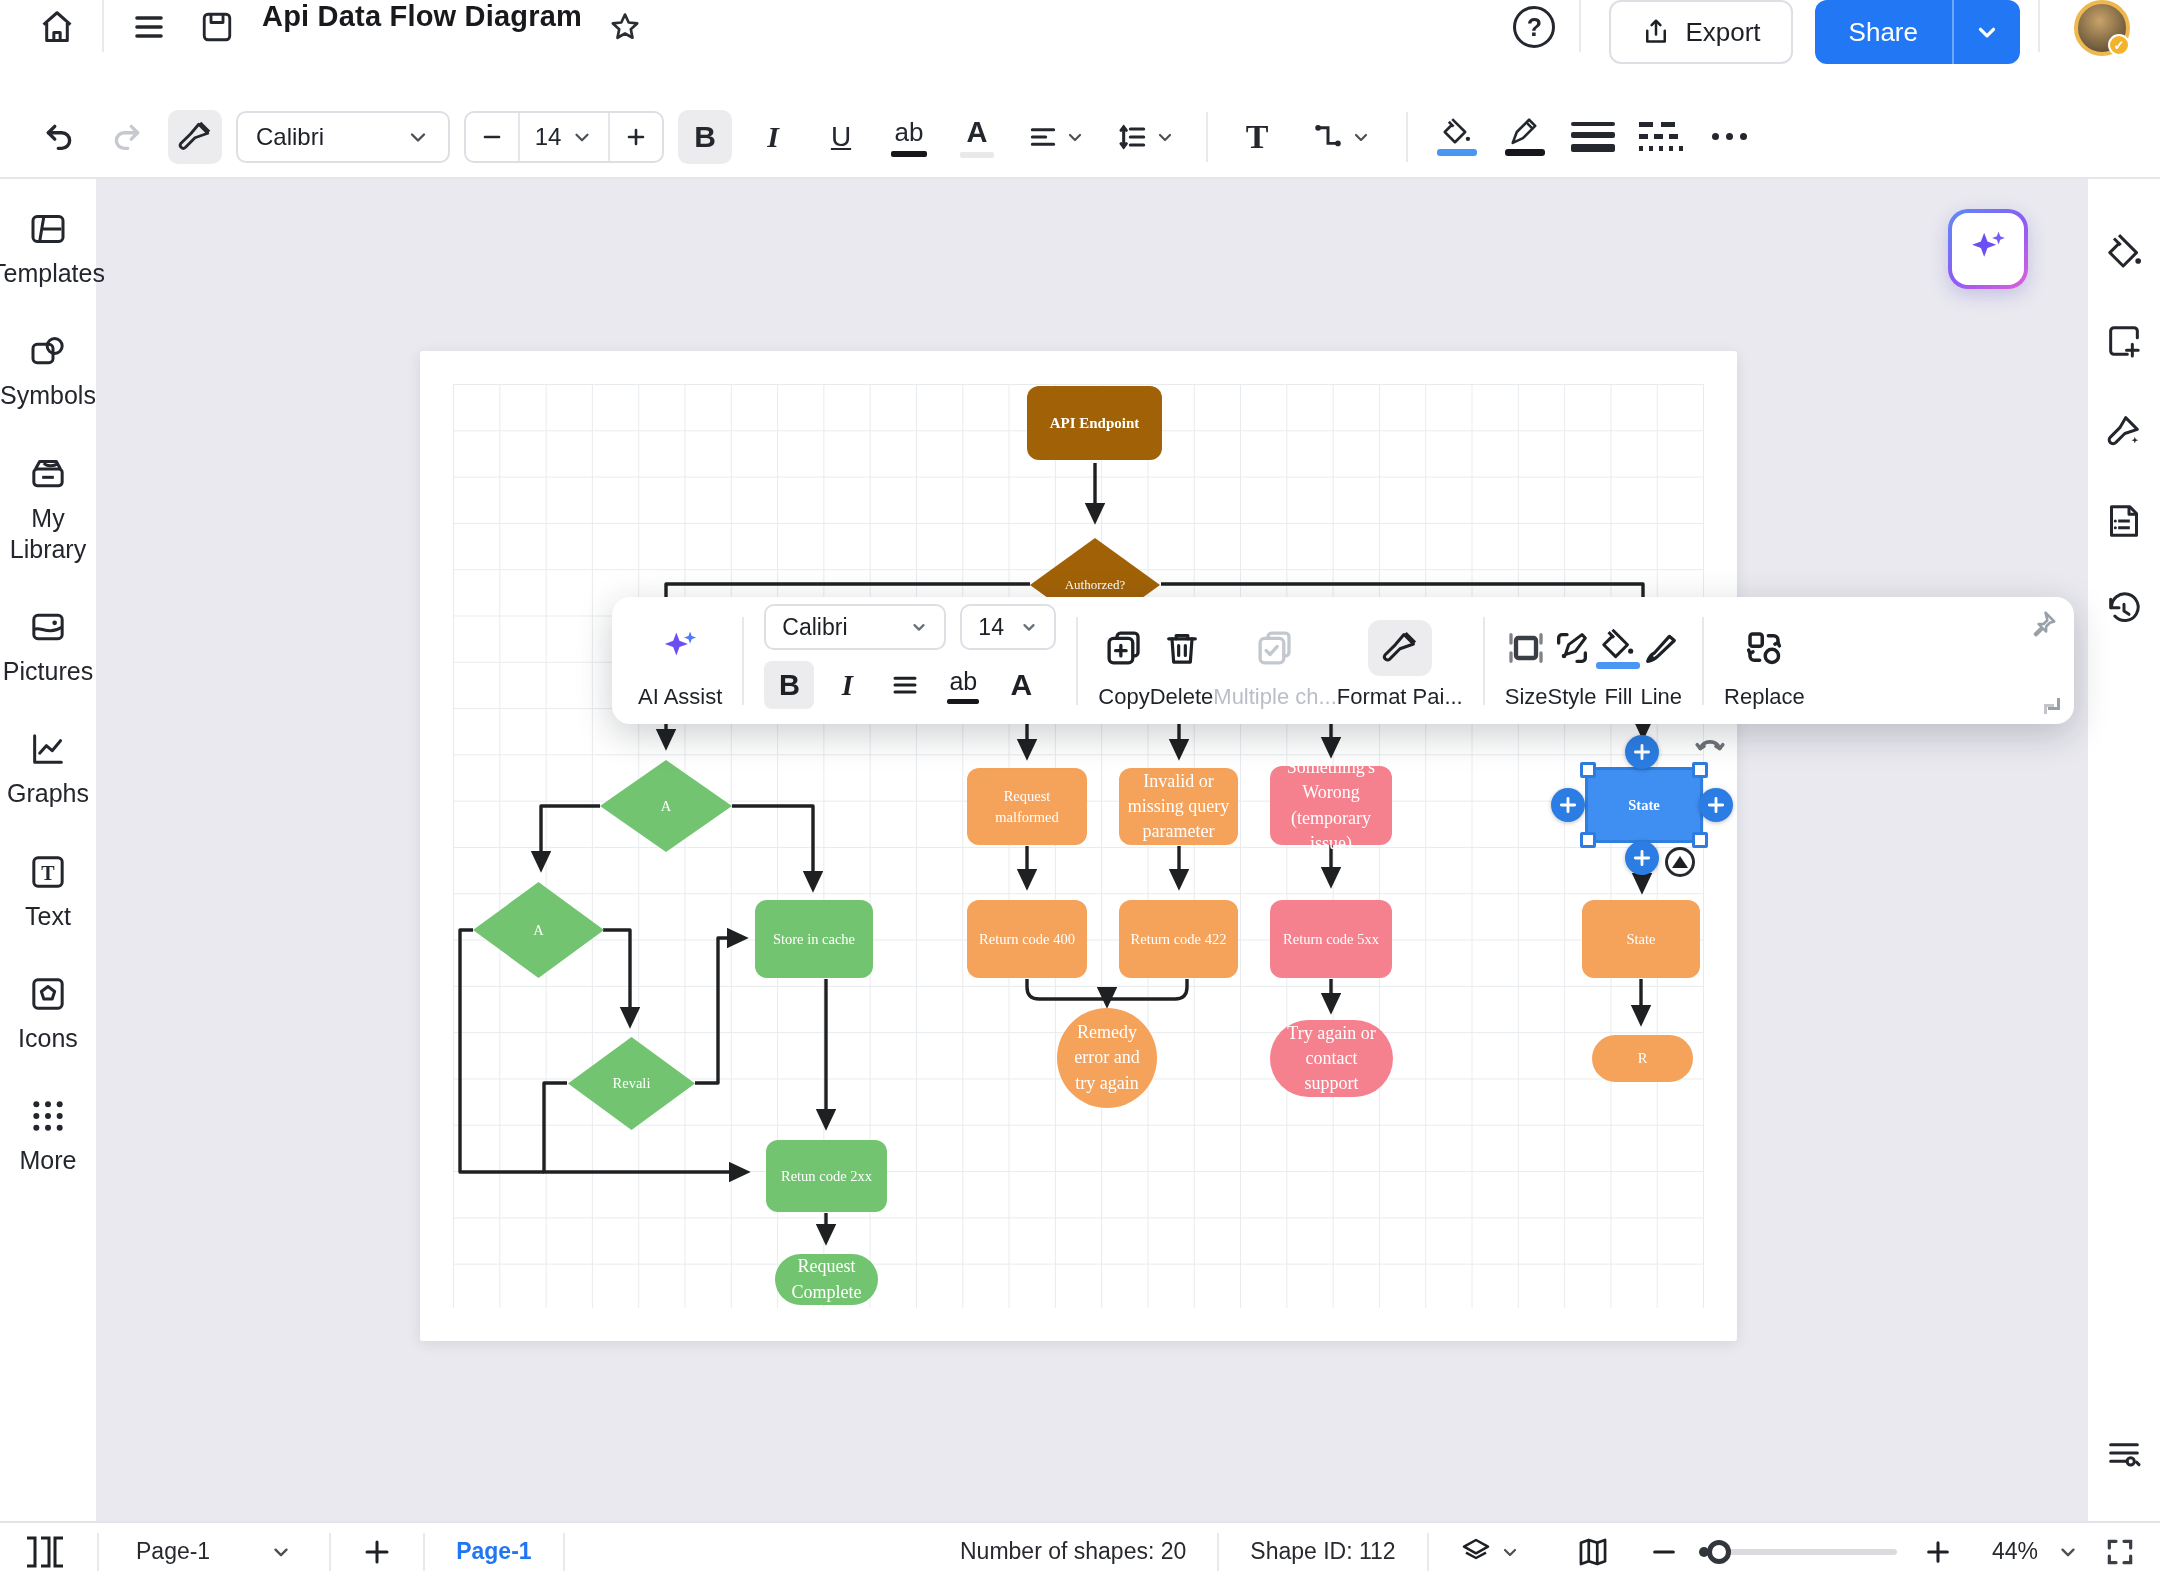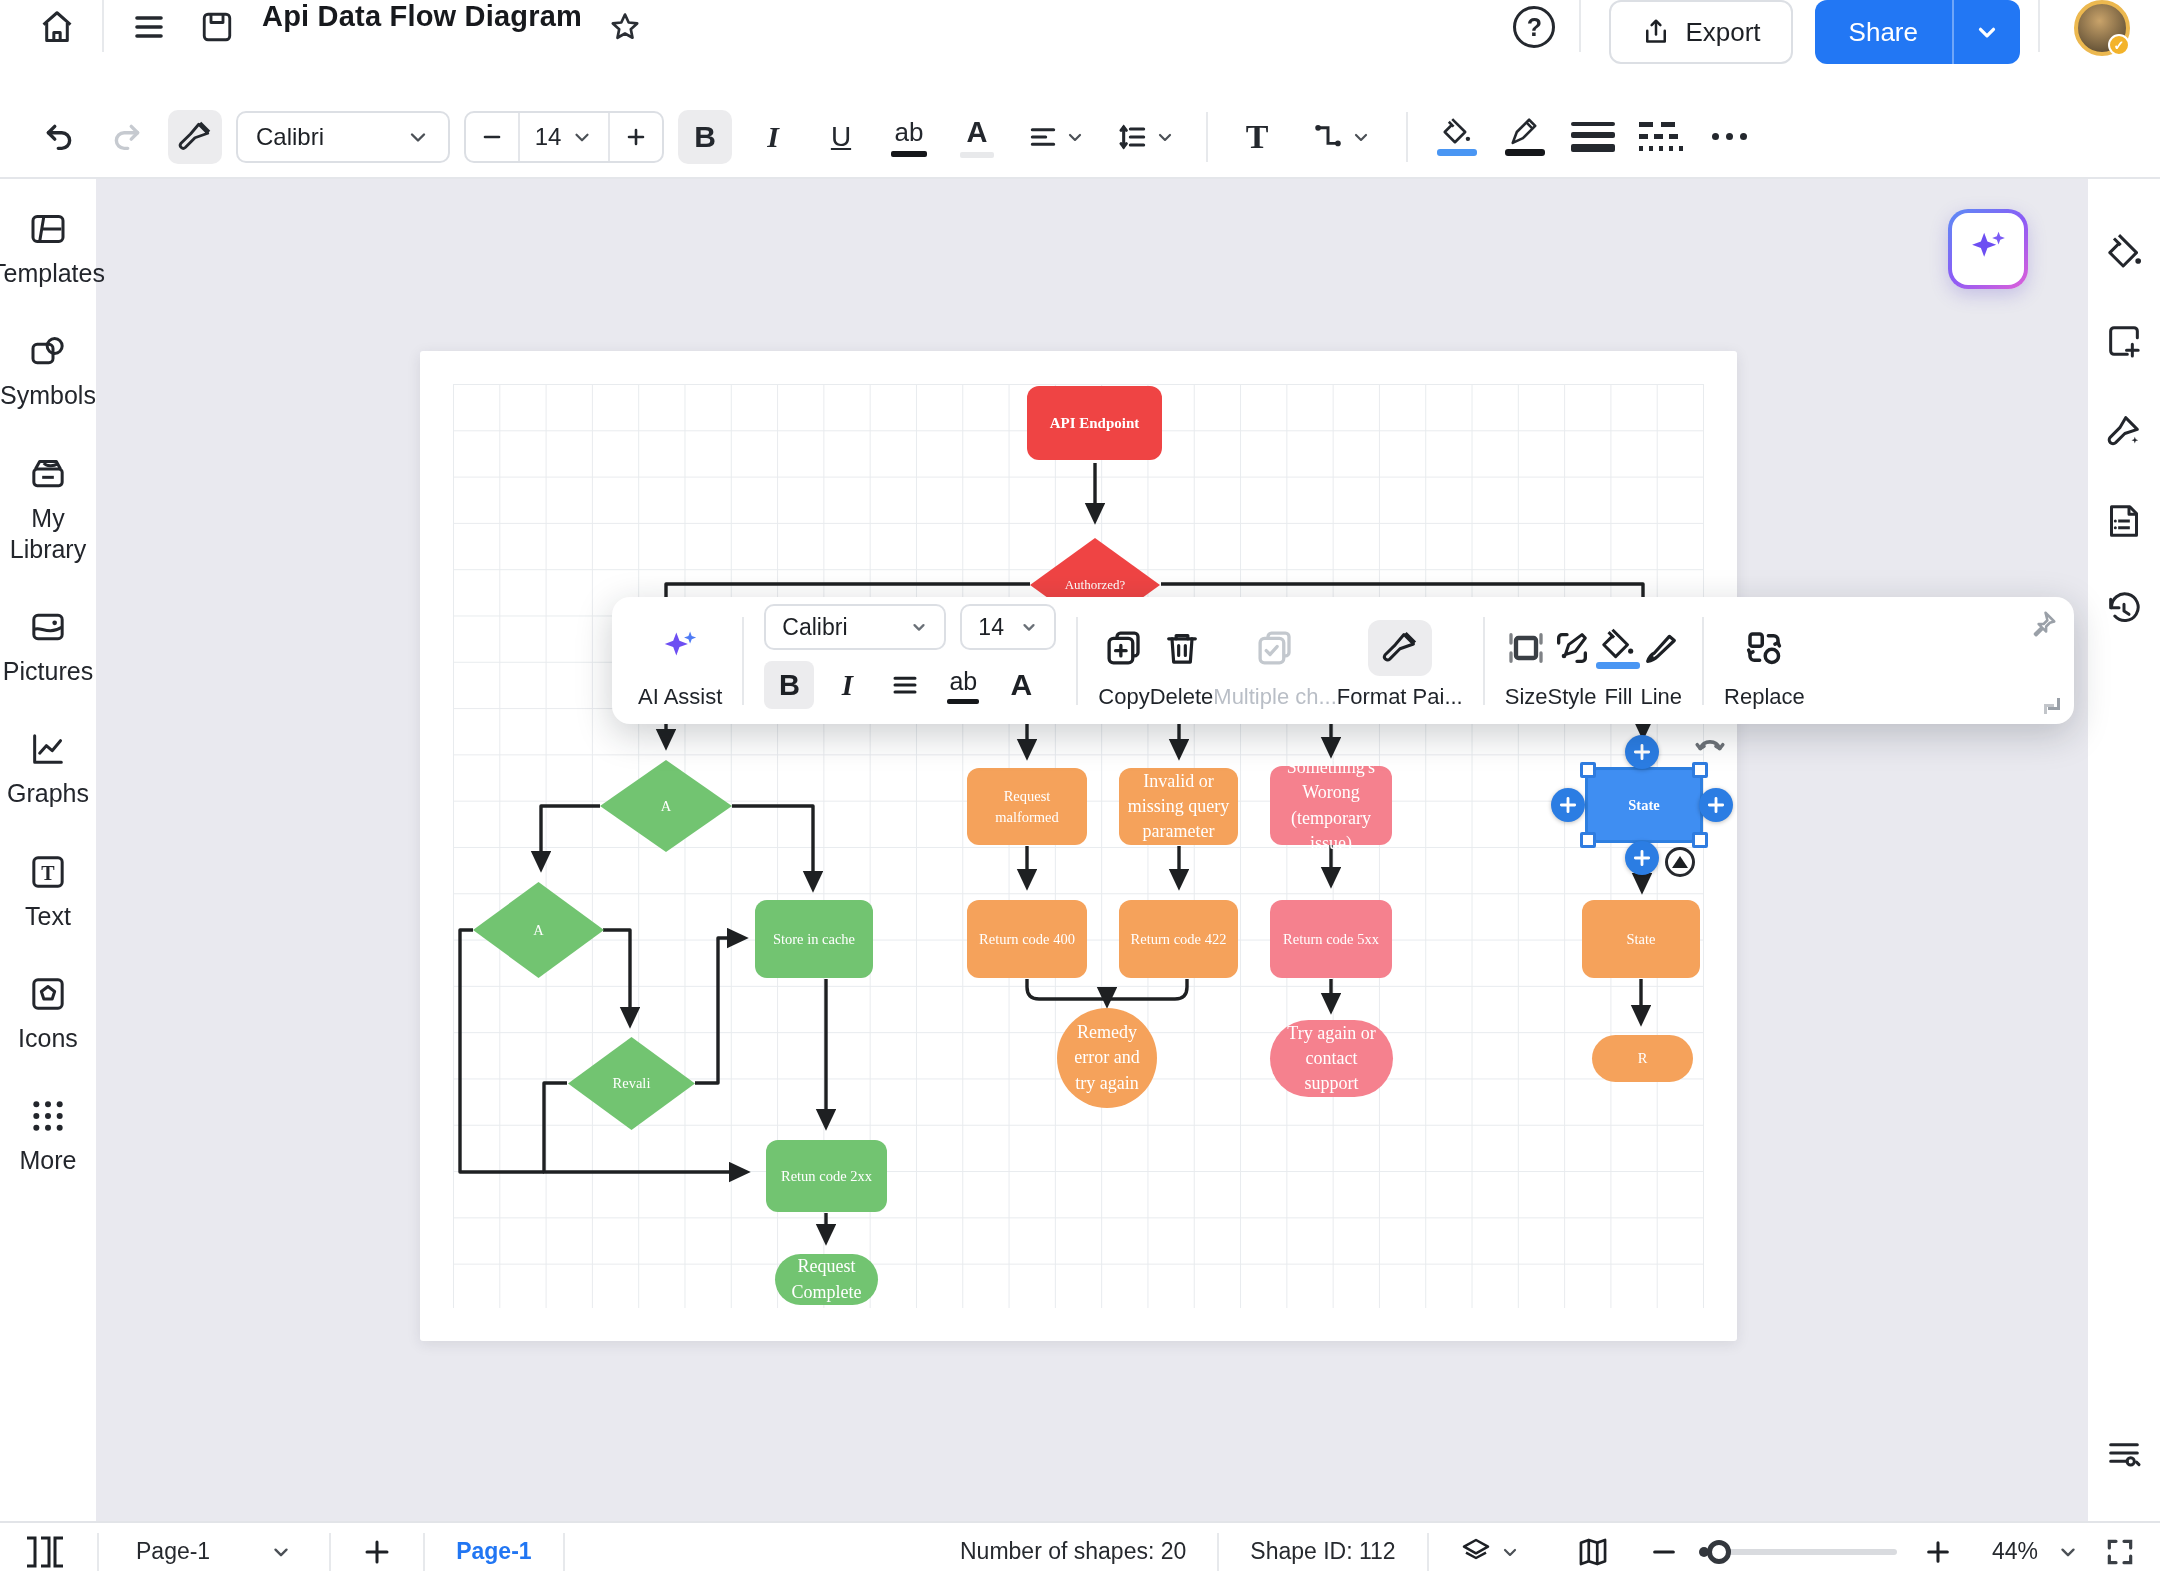--- a/index.html
+++ b/index.html
@@ -83,21 +83,21 @@
   .page{position:absolute;left:324px;top:172px;width:1317px;height:990px;background:#fff;border-radius:3px;
         box-shadow:0 3px 14px rgba(40,44,60,.10)}
   .grid{position:absolute;inset:33px;
         background-image:linear-gradient(#e8ebee 1.4px,transparent 1.4px),
                          linear-gradient(90deg,#e8ebee 1.4px,transparent 1.4px);
         background-size:46.3px 46.3px}
   .connectors{position:absolute;left:0;top:0;z-index:2;pointer-events:none}
   .shape{position:absolute;display:flex;align-items:center;justify-content:center;text-align:center;color:#fff;
          font-family:"Liberation Serif",serif;font-size:14.5px;line-height:1.4;z-index:3;padding:4px}
   .rect{border-radius:12px}
-  .blue{background:#ef4444}
+  .blue{background:#a16207}
   .green{background:#72c471}
   .orange{background:#f5a25b}
   .pink{background:#f5818e}
   .diamond{clip-path:polygon(50% 0,100% 50%,50% 100%,0 50%);border-radius:0}
   .stadium{border-radius:999px}
   .circle{border-radius:50%}
   .bold-label{font-weight:700}
   .fs13{font-size:18px}
   .selected-rect{border:3px solid #2e7fe0;z-index:4}
 

